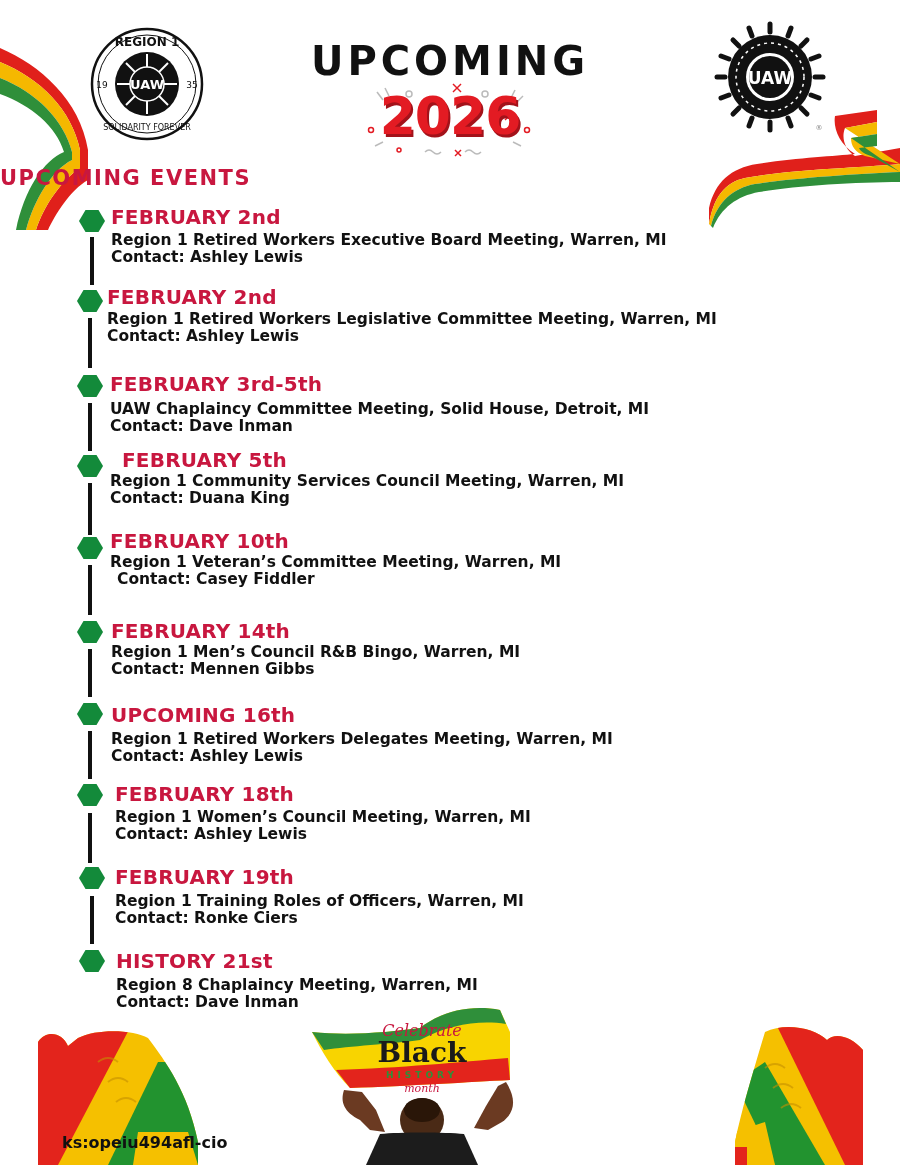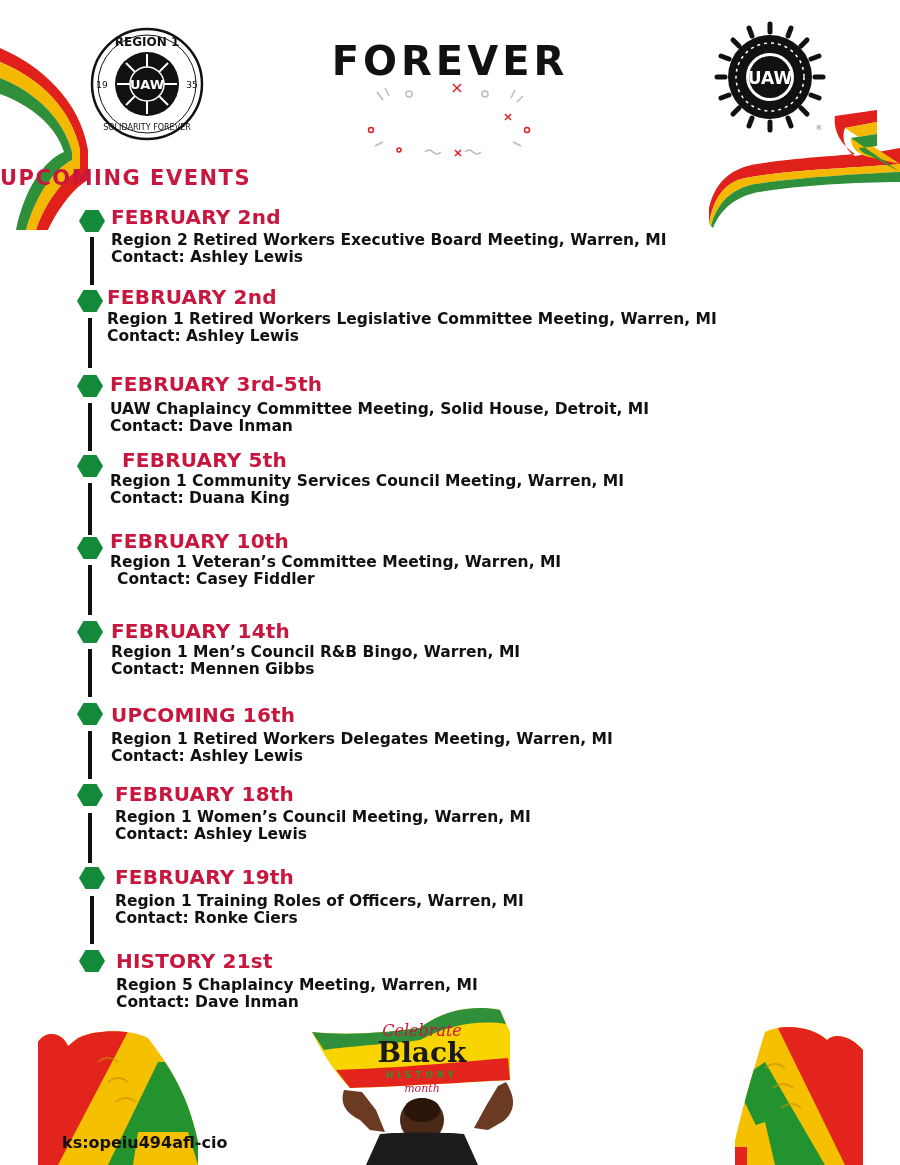--- a/index.html
+++ b/index.html
@@ -77,21 +77,21 @@
     </g>
     <circle cx="57" cy="57" r="17" fill="#111" stroke="#fff" stroke-width="1.5"></circle>
     <text x="57" y="62" text-anchor="middle" font-family="DejaVu Sans, sans-serif" font-weight="bold" font-size="13" fill="#fff">UAW</text>
     <text x="57" y="19" text-anchor="middle" font-family="DejaVu Sans, sans-serif" font-weight="bold" font-size="12" fill="#111">REGION 1</text>
     <text x="12" y="61" text-anchor="middle" font-family="DejaVu Sans, sans-serif" font-size="9" fill="#111">19</text>
     <text x="102" y="61" text-anchor="middle" font-family="DejaVu Sans, sans-serif" font-size="9" fill="#111">35</text>
     <text x="57" y="103" text-anchor="middle" font-family="DejaVu Sans, sans-serif" font-size="8" fill="#111">SOLIDARITY FOREVER</text>
   </svg>
 </div>
 
-<div class="title-feb">FOREVER</div>
+<div class="title-feb">UPCOMING</div>
 <div class="year-wrap">
   <svg class="abs" width="170" height="80" style="left:0;top:0;">
     <g stroke="#bbb" stroke-width="1.5" fill="none">
       <line x1="12" y1="10" x2="18" y2="18"></line>
         <line x1="20" y1="6" x2="24" y2="14"></line>
       <circle cx="44" cy="12" r="3"></circle>
         <circle cx="120" cy="12" r="3"></circle>
       <line x1="150" y1="8" x2="146" y2="16"></line>
         <line x1="158" y1="14" x2="152" y2="20"></line>
       <line x1="10" y1="64" x2="18" y2="60"></line>
@@ -106,20 +106,21 @@
         <line x1="146" y1="32" x2="140" y2="38"></line>
       <line x1="90" y1="68" x2="96" y2="74"></line>
         <line x1="96" y1="68" x2="90" y2="74"></line>
     </g>
     <g fill="none" stroke="#e31b23" stroke-width="1.5">
       <circle cx="6" cy="48" r="2.5"></circle>
         <circle cx="162" cy="48" r="2.5"></circle>
         <circle cx="34" cy="68" r="2"></circle>
     </g>
   </svg>
+  <div class="year">2026</div>
 </div>
 <div class="subtitle">UPCOMING EVENTS</div>
 
 <div class="abs" style="left:713px;top:20px;width:120px;height:120px;">
   <svg width="120" height="120" viewBox="0 0 120 120">
     <g fill="#111">
       <circle cx="57" cy="57" r="42"></circle>
     </g>
     <g stroke="#111" stroke-width="5" stroke-linecap="round">
       <line x1="57" y1="4" x2="57" y2="12"></line>
@@ -153,21 +154,21 @@
     <path d="M140,20 L172,14 L172,26 L146,30 C146,38 150,44 160,48 L195,56 L195,64 C150,66 90,70 50,76 C28,80 12,94 6,118 L4,116 C8,90 20,74 40,70 C80,62 150,60 195,56" fill="#f5b800"></path>
     <path d="M146,30 L172,26 L172,38 L154,40 C156,44 160,46 166,48 L195,64 L195,74 C150,74 90,78 54,84 C32,88 16,100 8,120 L6,118 C12,94 28,80 50,76 C90,70 150,66 195,64" fill="#2f8f3a"></path>
   </svg>
 </div>
 
 <div>
 
   <div class="hex" style="left:79px;top:210px;"></div>
   <div class="vline" style="left:90px;top:237px;height:48px;"></div>
   <div class="ev-date" style="left:111px;top:205px;">FEBRUARY 2nd</div>
-  <div class="ev-line" style="left:111px;top:231px;">Region 2 Retired Workers Executive Board Meeting, Warren, MI</div>
+  <div class="ev-line" style="left:111px;top:231px;">Region 1 Retired Workers Executive Board Meeting, Warren, MI</div>
   <div class="ev-line" style="left:111px;top:248px;">Contact:  Ashley Lewis</div>
 
   <div class="hex" style="left:77px;top:290px;"></div>
   <div class="vline" style="left:88px;top:318px;height:50px;"></div>
   <div class="ev-date" style="left:107px;top:285px;">FEBRUARY 2nd</div>
   <div class="ev-line" style="left:107px;top:310px;">Region 1 Retired Workers Legislative Committee Meeting, Warren, MI</div>
   <div class="ev-line" style="left:107px;top:327px;">Contact:  Ashley Lewis</div>
 
   <div class="hex" style="left:77px;top:375px;"></div>
   <div class="vline" style="left:88px;top:403px;height:48px;"></div>
@@ -206,21 +207,21 @@
   <div class="ev-line" style="left:115px;top:825px;">Contact:  Ashley Lewis</div>
 
   <div class="hex" style="left:79px;top:867px;"></div>
   <div class="vline" style="left:90px;top:896px;height:48px;"></div>
   <div class="ev-date" style="left:115px;top:865px;">FEBRUARY 19th</div>
   <div class="ev-line" style="left:115px;top:892px;">Region 1 Training Roles of Officers, Warren, MI</div>
   <div class="ev-line" style="left:115px;top:909px;">Contact:  Ronke Ciers</div>
 
   <div class="hex" style="left:79px;top:950px;"></div>
   <div class="ev-date" style="left:116px;top:949px;">HISTORY 21st</div>
-  <div class="ev-line" style="left:116px;top:976px;">Region 5 Chaplaincy Meeting, Warren, MI</div>
+  <div class="ev-line" style="left:116px;top:976px;">Region 8 Chaplaincy Meeting, Warren, MI</div>
   <div class="ev-line" style="left:116px;top:993px;">Contact:  Dave Inman</div>
 </div>
 
 <div class="abs" style="left:38px;top:1022px;width:160px;height:143px;">
   <svg width="160" height="143" viewBox="0 0 160 143">
     <defs>
       <clipPath id="fistL">
           <path d="M0,20 C8,8 24,10 30,24 L40,16 C60,6 96,8 110,16 C128,40 150,70 160,120 L160,143 L0,143 Z"></path>
         </clipPath>
     </defs>

